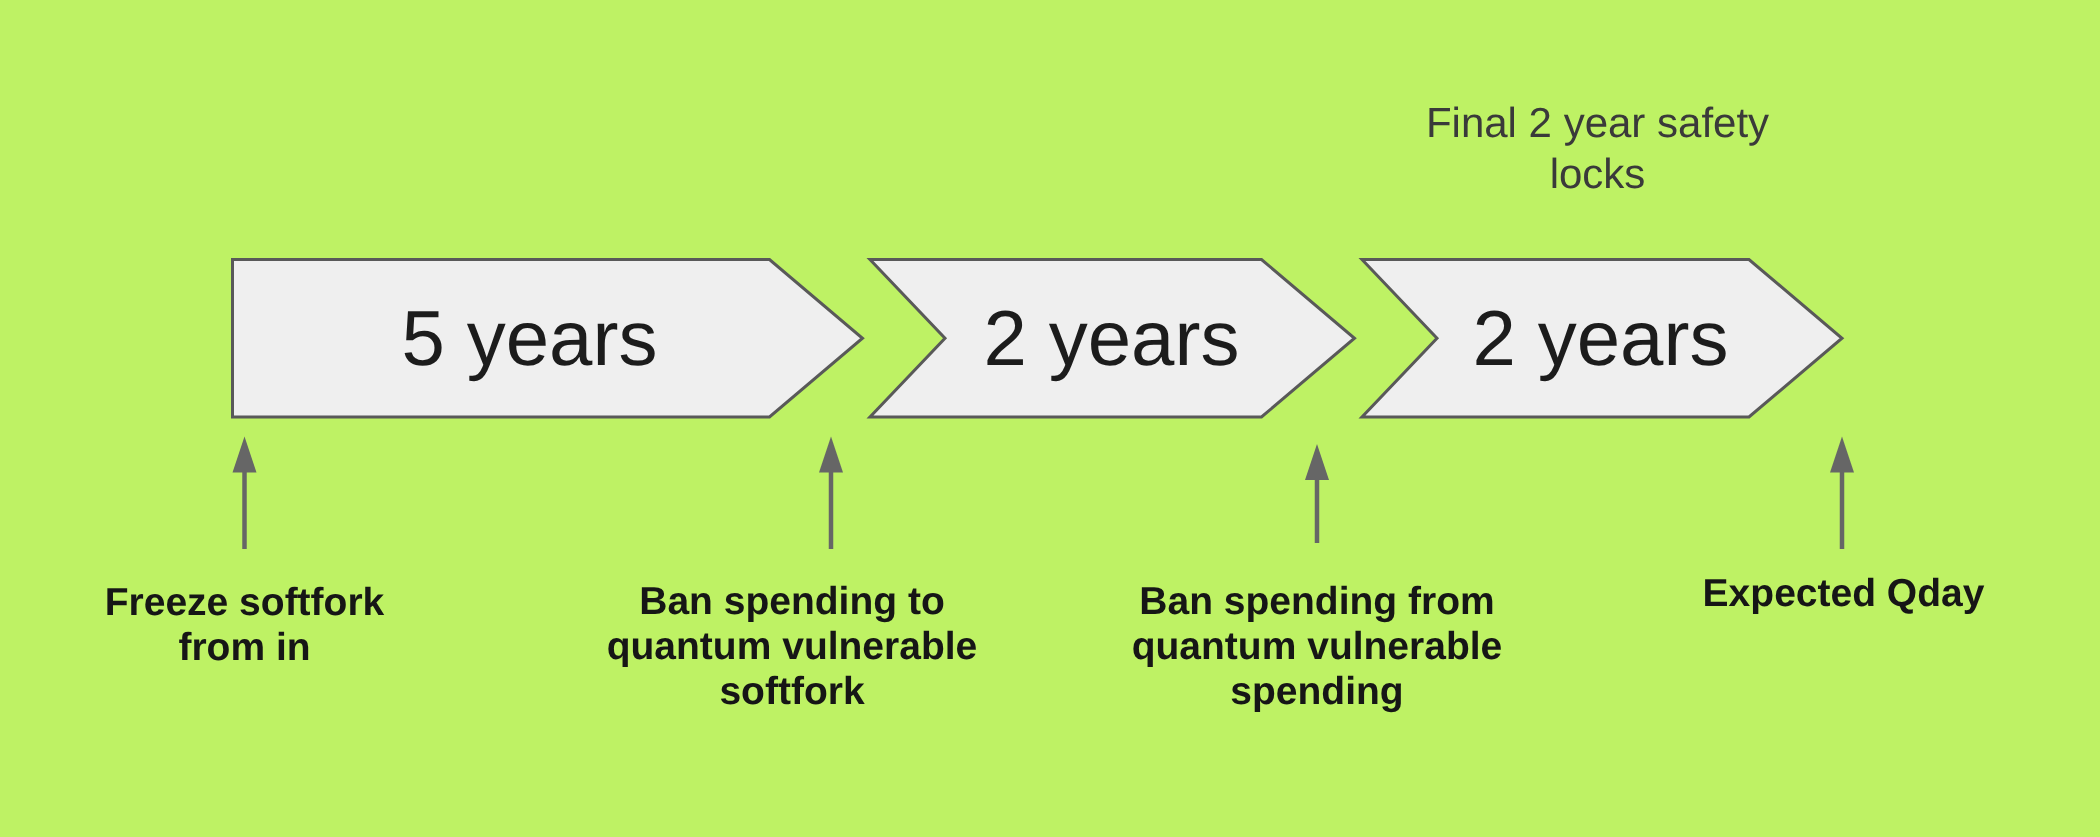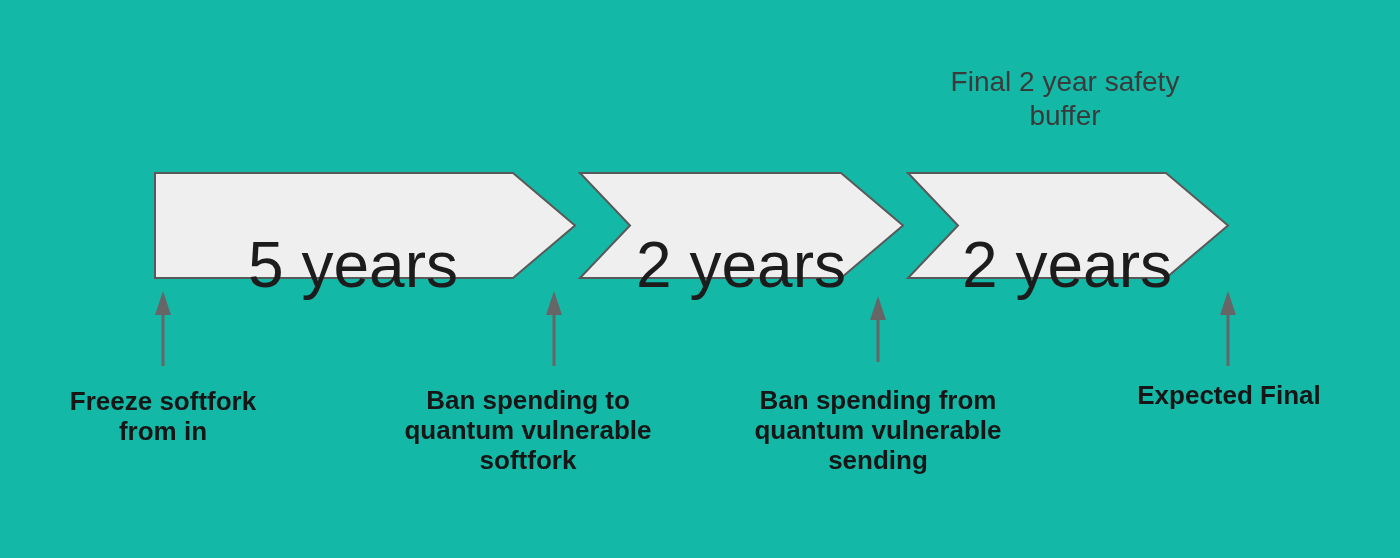--- a/index.html
+++ b/index.html
@@ -5,21 +5,21 @@
   html, body {
     margin: 0;
     padding: 0;
     background: #ffffff;
     font-family: "Liberation Sans", "DejaVu Sans", sans-serif;
   }
   .canvas {
     position: relative;
     width: 1400px;
     height: 558px;
-    background: #14b8a6;
+    background: #bef264;
     overflow: hidden;
   }
   .shapes-layer {
     position: absolute;
     inset: 0;
     width: 1400px;
     height: 558px;
   }
   svg polygon.seg-shape {
     fill: var(--shape-fill, #efefef);
@@ -30,26 +30,25 @@
   svg .arrow-stem {
     stroke: var(--arrow-color, #666666);
     stroke-width: 3;
   }
   svg .arrow-head {
     fill: var(--arrow-color, #666666);
   }
   .seg-label {
     position: absolute;
     transform: translate(-50%, -50%);
-    font-size: 64px;
+    font-size: 52px;
     line-height: 1.1;
     color: var(--seg-text, #1c1c1c);
     white-space: nowrap;
     text-align: center;
-    margin-top: 38px;
   }
   .note-label {
     position: absolute;
     transform: translateX(-50%);
     font-size: 28px;
     line-height: 34px;
     font-weight: 400;
     color: var(--note-text, #3a3a3a);
     text-align: center;
     white-space: nowrap;
@@ -89,38 +88,38 @@
       <polygon class="arrow-head" points="870,320 886,320 878,296"></polygon>
     </g>
     <g>
       <line class="arrow-stem" x1="1228" y1="366" x2="1228" y2="313"></line>
       <polygon class="arrow-head" points="1220,315 1236,315 1228,291"></polygon>
     </g>
   </svg>
 
   <div class="note-label" style="left:1065px; top:65px;">
     <div>Final 2 year safety</div>
-    <div>buffer</div>
+    <div>locks</div>
   </div>
 
   <div class="seg-label" style="left:353px; top:227px;">5 years</div>
   <div class="seg-label" style="left:741px; top:227px;">2 years</div>
   <div class="seg-label" style="left:1067px; top:227px;">2 years</div>
 
   <div class="milestone-label" style="left:163px; top:386px;">
     <div>Freeze softfork</div>
     <div>from in</div>
   </div>
   <div class="milestone-label" style="left:528px; top:385px;">
     <div>Ban spending to</div>
     <div>quantum vulnerable</div>
     <div>softfork</div>
   </div>
   <div class="milestone-label" style="left:878px; top:385px;">
     <div>Ban spending from</div>
     <div>quantum vulnerable</div>
-    <div>sending</div>
+    <div>spending</div>
   </div>
   <div class="milestone-label" style="left:1229px; top:380px;">
-    <div>Expected Final</div>
+    <div>Expected Qday</div>
   </div>
 
 </div>
 
 </body></html>

